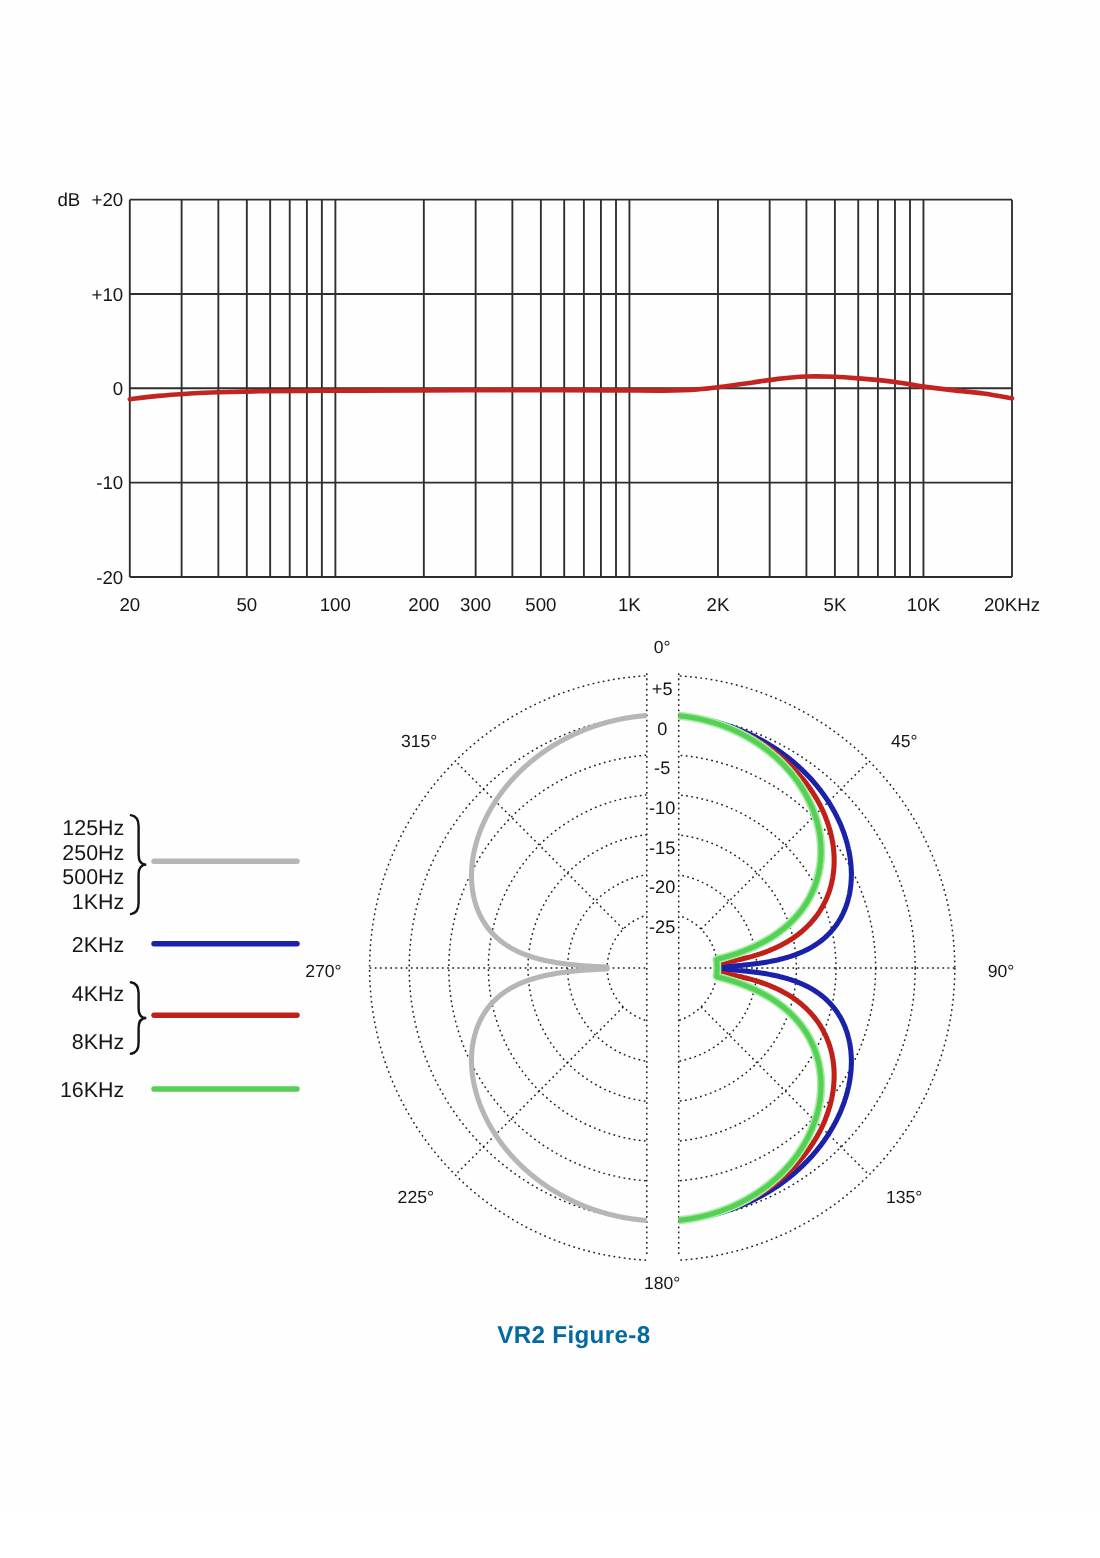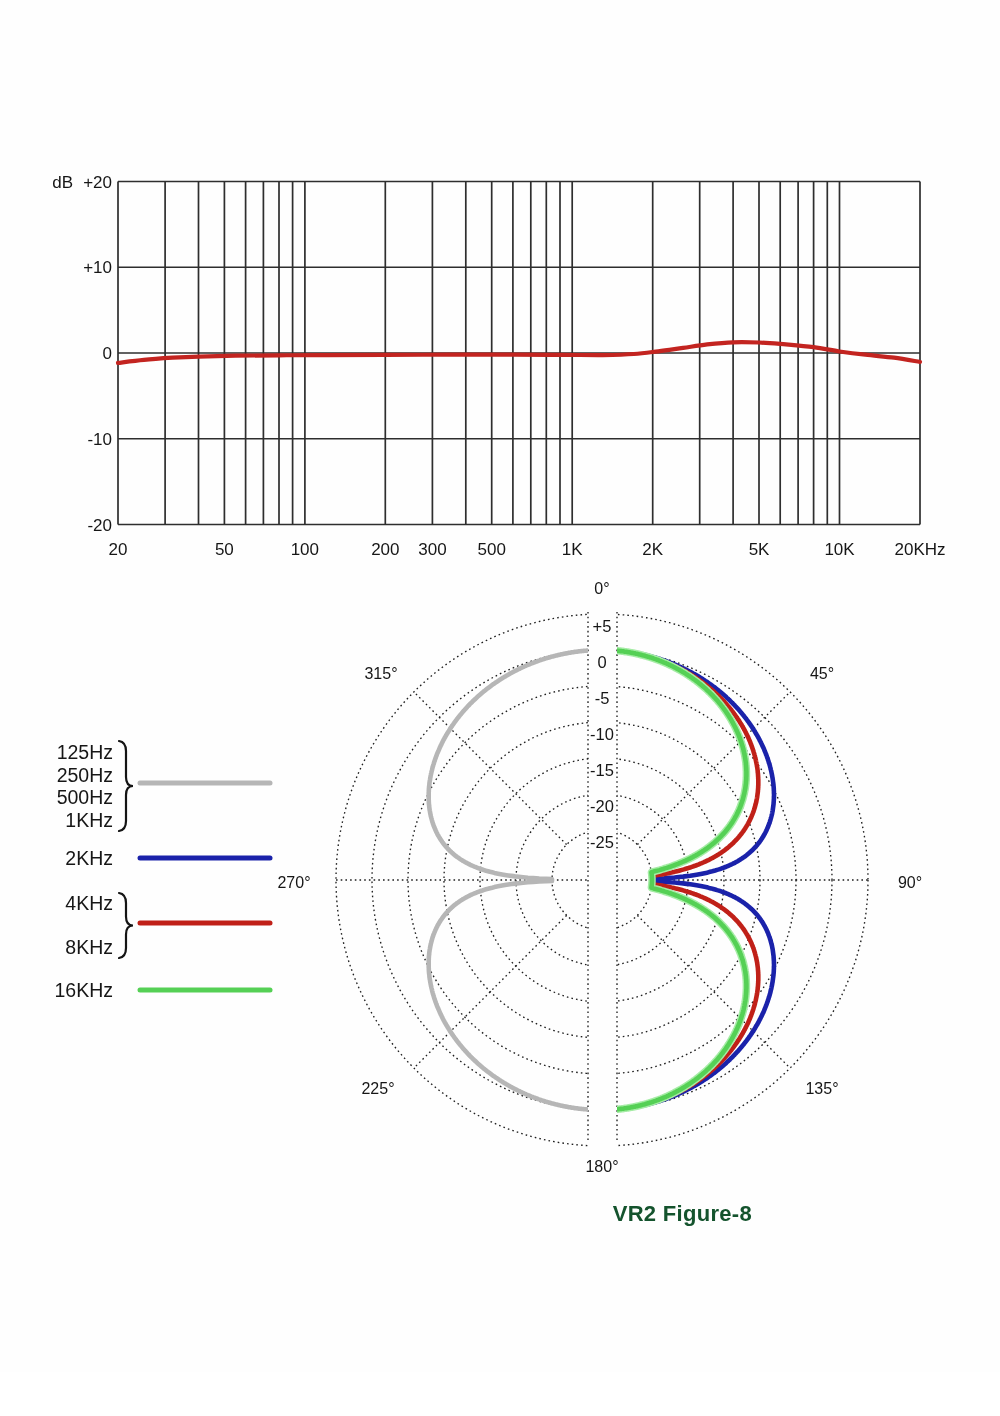--- a/index.html
+++ b/index.html
@@ -1,21 +1,21 @@
 <!DOCTYPE html>
 <html><head>
 <meta charset="utf-8">
 <style>
   html,body{margin:0;padding:0;background:#ffffff;}
   .page{position:relative;width:1000px;height:1372px;background:#fefefe;
         font-family:"Liberation Sans",sans-serif;overflow:hidden;}
   .page svg{position:absolute;left:0;top:0;}
   svg text{font-family:"Liberation Sans",sans-serif;fill:#161616;}
-  .polar-title{position:absolute;left:452px;top:1201px;width:300px;text-align:right;
-        font-size:22px;font-weight:bold;color:#14532d;letter-spacing:.3px;}
+  .polar-title{position:absolute;left:452px;top:1201px;width:300px;text-align:left;
+        font-size:22px;font-weight:bold;color:#0369a1;letter-spacing:.3px;}
 </style>
 </head>
 <body>
 
 <div class="page">
   <svg id="charts" width="1000" height="1416" viewBox="0 0 1000 1416">
       <g>
         <g stroke="#2e2e2e" stroke-width="1.7">
           <line x1="118.0" x2="118.0" y1="181.5" y2="524.5"></line>
           <line x1="165.1" x2="165.1" y1="181.5" y2="524.5"></line>

